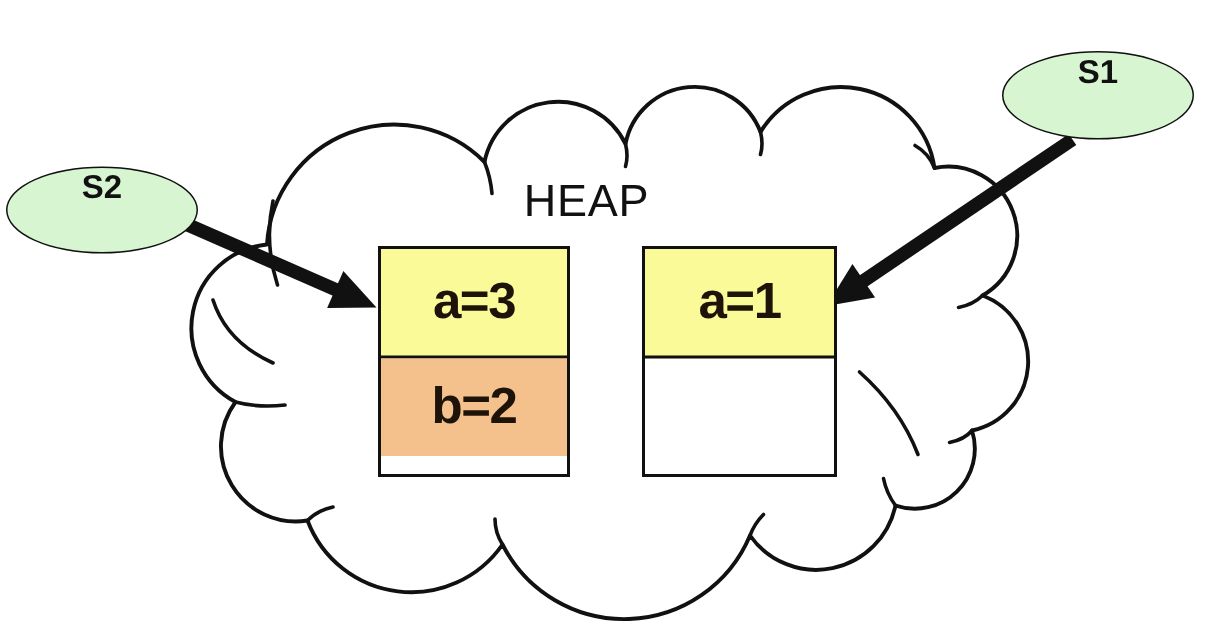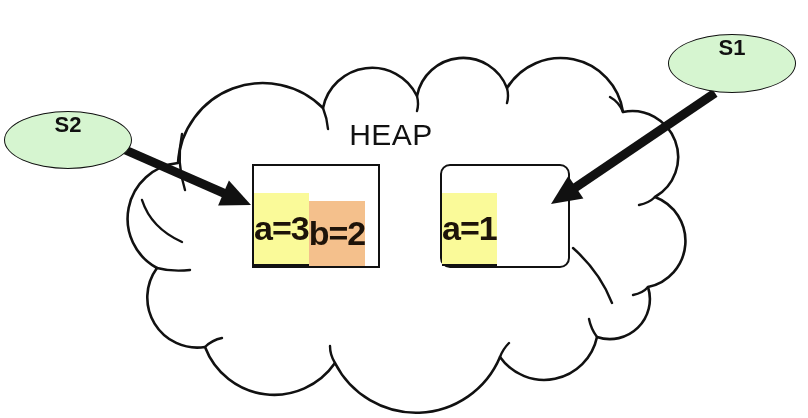--- a/index.html
+++ b/index.html
@@ -55,27 +55,27 @@
     font-size:22px;
     color:var(--text_color,#111111);
     box-sizing:border-box;
   }
   .ref-s2{left:4px;top:111px;width:128px;height:58px;}
   .ref-s1{left:668px;top:34px;width:128px;height:59px;}
 
   
   .obj{
     position:absolute;
-    top:164px;height:104px;width:128px;
+    top:164px;height:154px;width:128px;
     border:2px solid var(--outline,#111111);
     box-sizing:border-box;
-    display:flex;flex-direction:row;align-items:flex-end;
+    display:flex;flex-direction:column;
   }
   .obj-1{left:252px;}
-  .obj-2{left:440px;width:130px;border-radius:10px;}
+  .obj-2{left:428px;width:130px;}
   .cell{
     display:flex;align-items:center;justify-content:center;
     font-weight:bold;
     font-size:34px;
     letter-spacing:-1px;
     color:var(--field_text_color,#1d1309);
   }
   .cell-a{
     height:73px;
     background:var(--field_a_fill,#fafa99);

